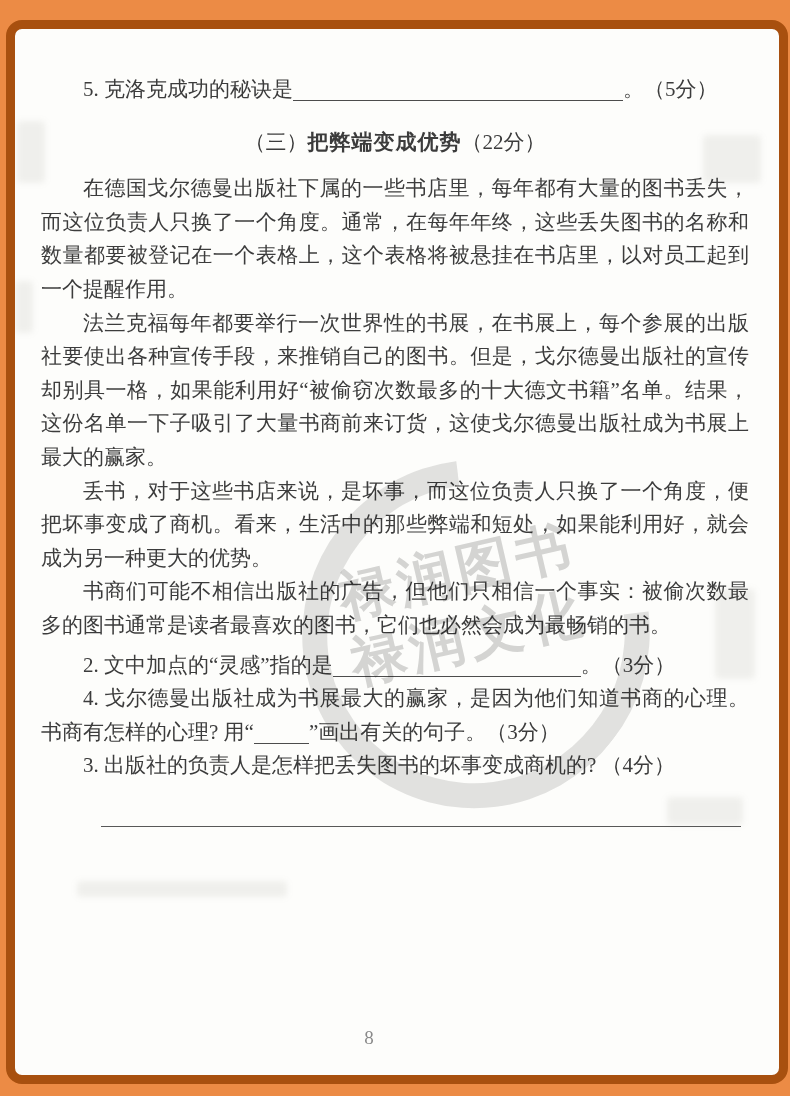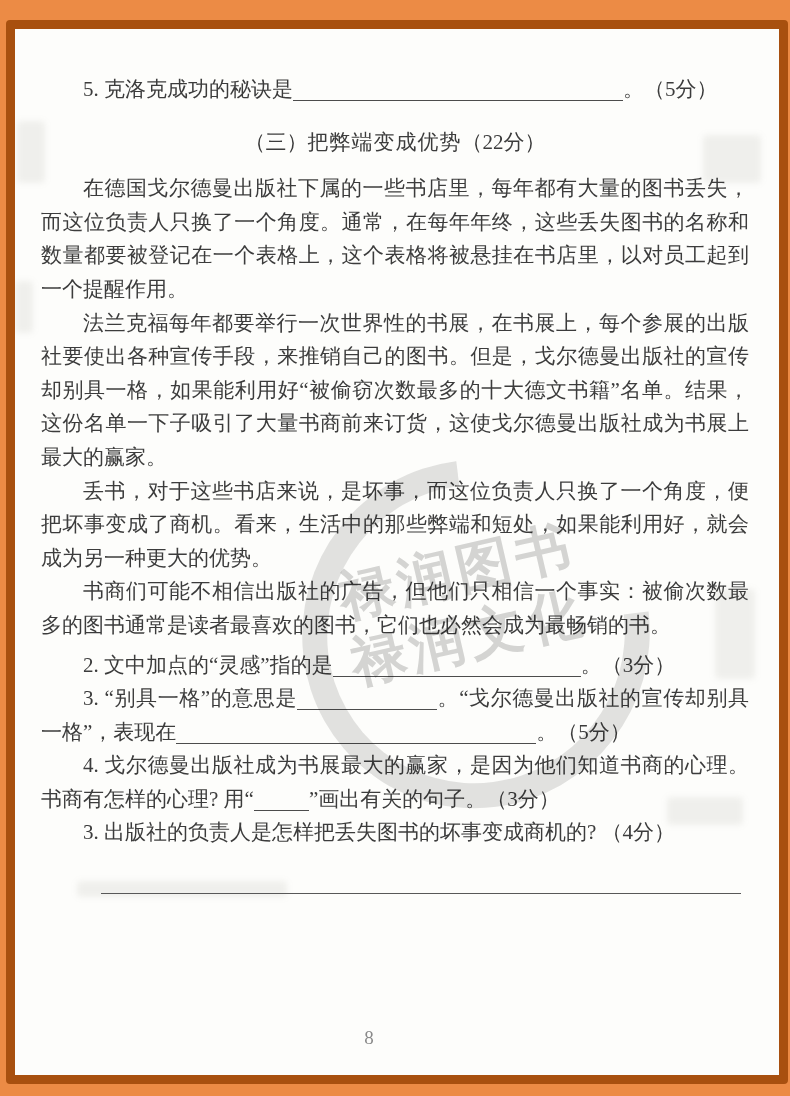--- a/index.html
+++ b/index.html
@@ -5,34 +5,34 @@
   html,body{margin:0;padding:0;}
   body{
     width:790px;height:1096px;position:relative;overflow:hidden;
     background:#EC8B45;
     font-family:"Liberation Serif","DejaVu Serif",serif;
   }
   .sheet{
     position:absolute;left:6px;top:20px;right:2px;bottom:12px;
     background:#FDFDFB;
     border:9px solid #A8500F;
-    border-radius:4px;
+    border-radius:16px;
     overflow:hidden;
   }
   .content{
     position:absolute;inset:0;
     padding:44px 30px 0 26px;
     font-size:21px;line-height:33.6px;color:#3C3C3C;
     text-align:justify;
     z-index:2;
   }
   .question,.para{margin:0;text-indent:2em;}
   #questions{margin-top:6px;}
   .heading{text-align:center;text-indent:0;margin:19px 0 13px;}
-  .heading .t{font-weight:normal;letter-spacing:1px;}
+  .heading .t{font-weight:bold;letter-spacing:1px;}
   .blank{
     display:inline-block;height:1em;
     border-bottom:1.4px solid #4C4C4C;
     vertical-align:text-bottom;
   }
   .em{
     -webkit-text-emphasis:filled dot;text-emphasis:filled dot;
     -webkit-text-emphasis-position:under;text-emphasis-position:under right;
   }
   .answer-line{
@@ -93,21 +93,20 @@
 
     <div id="passage">
         <p class="para"><span>在德国戈尔德曼出版社下属的一些书店里，每年都有大量的图书丢失，而这位负责人只换了一个角度。通常，在每年年终，这些丢失图书的名称和数量都要被登记在一个表格上，这个表格将被悬挂在书店里，以对员工起到一个提醒作用。</span></p>
         <p class="para"><span>法兰克福每年都要举行一次世界性的书展，在书展上，每个参展的出版社要使出各种宣传手段，来推销自己的图书。但是，戈尔德曼出版社的宣传却别具一格，如果能利用好“被偷窃次数最多的十大德文书籍”名单。结果，这份名单一下子吸引了大量书商前来订货，这使戈尔德曼出版社成为书展上最大的赢家。</span></p>
         <p class="para"><span>丢书，对于这些书店来说，是坏事，而这位负责人只换了一个角度，便把坏事变成了商机。看来，生活中的那些弊端和短处，如果能利用好，就会成为另一种更大的优势。</span></p>
         <p class="para"><span>书商们可能不相信出版社的广告，但他们只相信一个事实：被偷次数最多的图书通常是读者最喜欢的图书，它们也必然会成为最畅销的书。</span></p>
       </div>
 
     <div id="questions">
         <div class="question"><span>2. 文中加点的“灵感”指的是</span><span class="blank" style="width: 248px;"></span><span>。（3分）</span></div>
-        <div class="question"><span>3. “别具一格”的意思是</span><span class="blank" style="width: 140px;"></span><span>。“戈尔德曼出版社的宣传却别具一格”，表现在</span><span class="blank" style="width: 360px;"></span><span>。（5分）</span></div>
         <div class="question"><span>4. 戈尔德曼出版社成为书展最大的赢家，是因为他们知道书商的心理。书商有怎样的心理? 用“</span><span class="blank" style="width: 55px;"></span><span>”画出有关的句子。（3分）</span></div>
         <div class="question"><span>3. 出版社的负责人是怎样把丢失图书的坏事变成商机的? （4分）</span></div>
         <div class="answer-line"></div>
         <div class="question"></div>
       </div>
   </div>
 
   <div class="watermark">
     <div class="wm-ring"></div>
     <div class="wm-t wm-t1">禄润图书</div>

